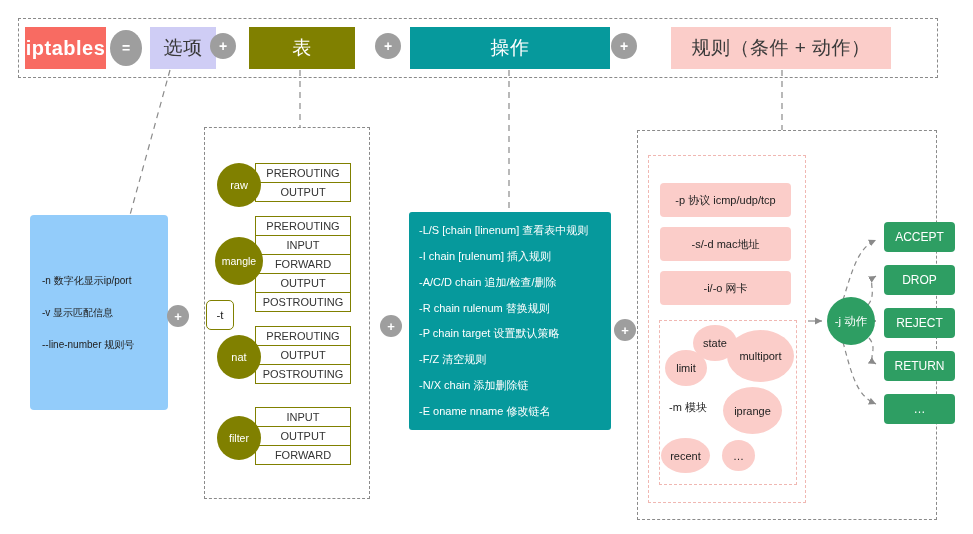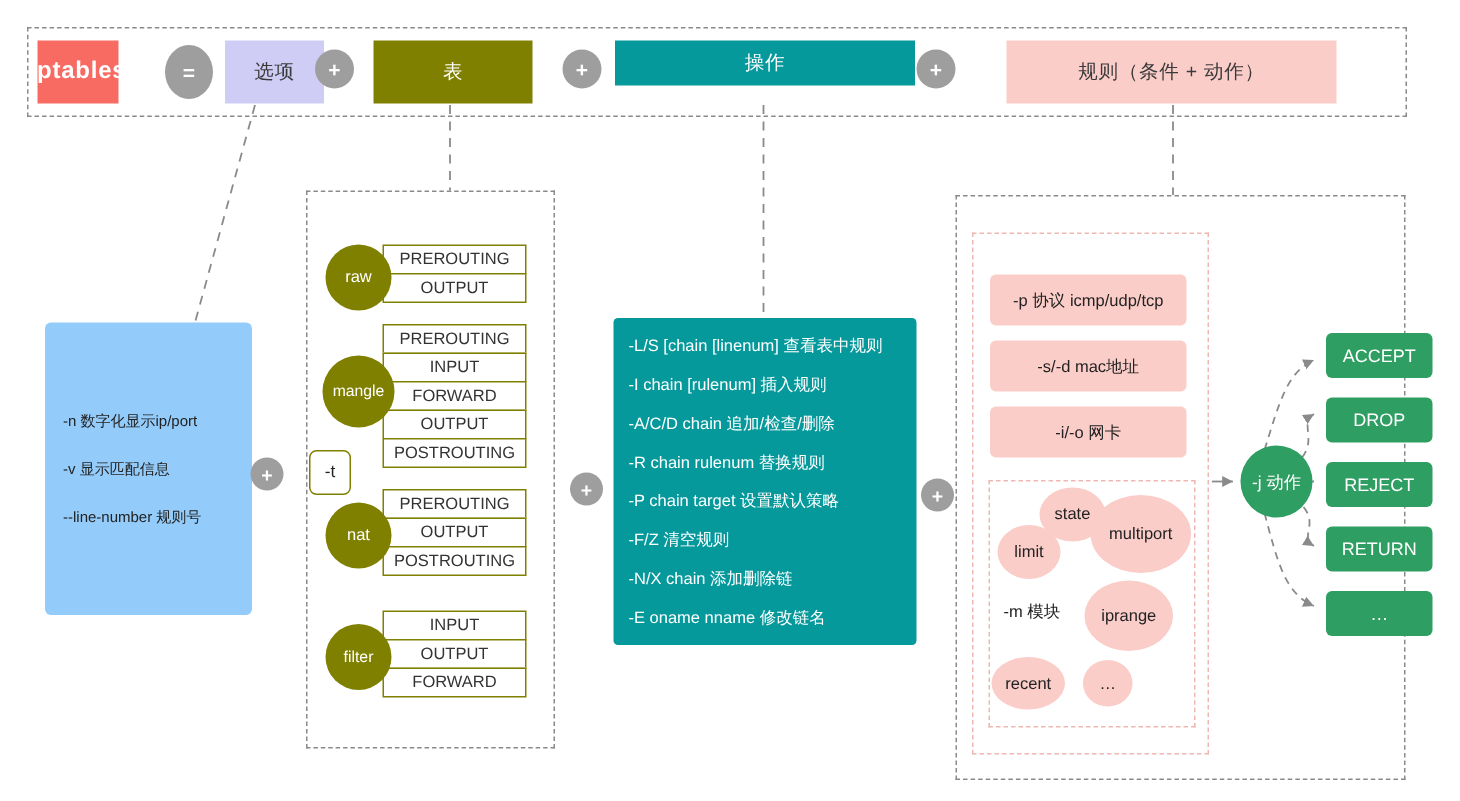--- a/index.html
+++ b/index.html
@@ -16,37 +16,37 @@
   
   svg.lines{position:absolute;left:0;top:0;width:973px;height:534px;pointer-events:none;}
 
   
   .header-band{
     position:absolute;left:18px;top:18px;width:920px;height:60px;
     border:1.5px dashed #8a8a8a;box-sizing:border-box;
   }
   .hbox{
     position:absolute;display:flex;align-items:center;justify-content:center;
-    font-size:13px;color:#3a3a3a;letter-spacing:.5px;
+    font-size:19px;color:#3a3a3a;letter-spacing:.5px;
   }
   .hbox.iptables{
-    left:25px;top:27px;width:54px;height:42px;background:#f86b62;
-    color:#ffffff;font-weight:bold;font-size:16px;
+    left:25px;top:27px;width:81px;height:42px;background:#f86b62;
+    color:#ffffff;font-weight:bold;font-size:20px;
   }
   .oper{
     position:absolute;background:#9e9e9e;color:#ffffff;
     display:flex;align-items:center;justify-content:center;
     font-weight:bold;font-size:14px;
   }
   .oper.eq{left:110px;top:30px;width:32px;height:36px;border-radius:50%;}
   .hbox.opt{left:150px;top:27px;width:66px;height:42px;background:#cfcdf5;}
   .oper.p1{left:210px;top:33px;width:26px;height:26px;border-radius:50%;}
   .hbox.tbl{left:249px;top:27px;width:106px;height:42px;background:#808000;color:#ffffff;}
   .oper.p2{left:375px;top:33px;width:26px;height:26px;border-radius:50%;}
-  .hbox.act{left:410px;top:27px;width:200px;height:30px;background:#06999c;color:#ffffff;}
+  .hbox.act{left:410px;top:27px;width:200px;height:42px;background:#06999c;color:#ffffff;}
   .oper.p3{left:611px;top:33px;width:26px;height:26px;border-radius:50%;}
   .hbox.rule{left:671px;top:27px;width:220px;height:42px;background:#fbcdc9;}
 
   
   .opt-panel{
     position:absolute;left:30px;top:215px;width:138px;height:195px;
     background:#93ccfa;border-radius:4px;
     display:flex;flex-direction:column;justify-content:center;
     padding:0 12px;box-sizing:border-box;gap:18px;
   }

